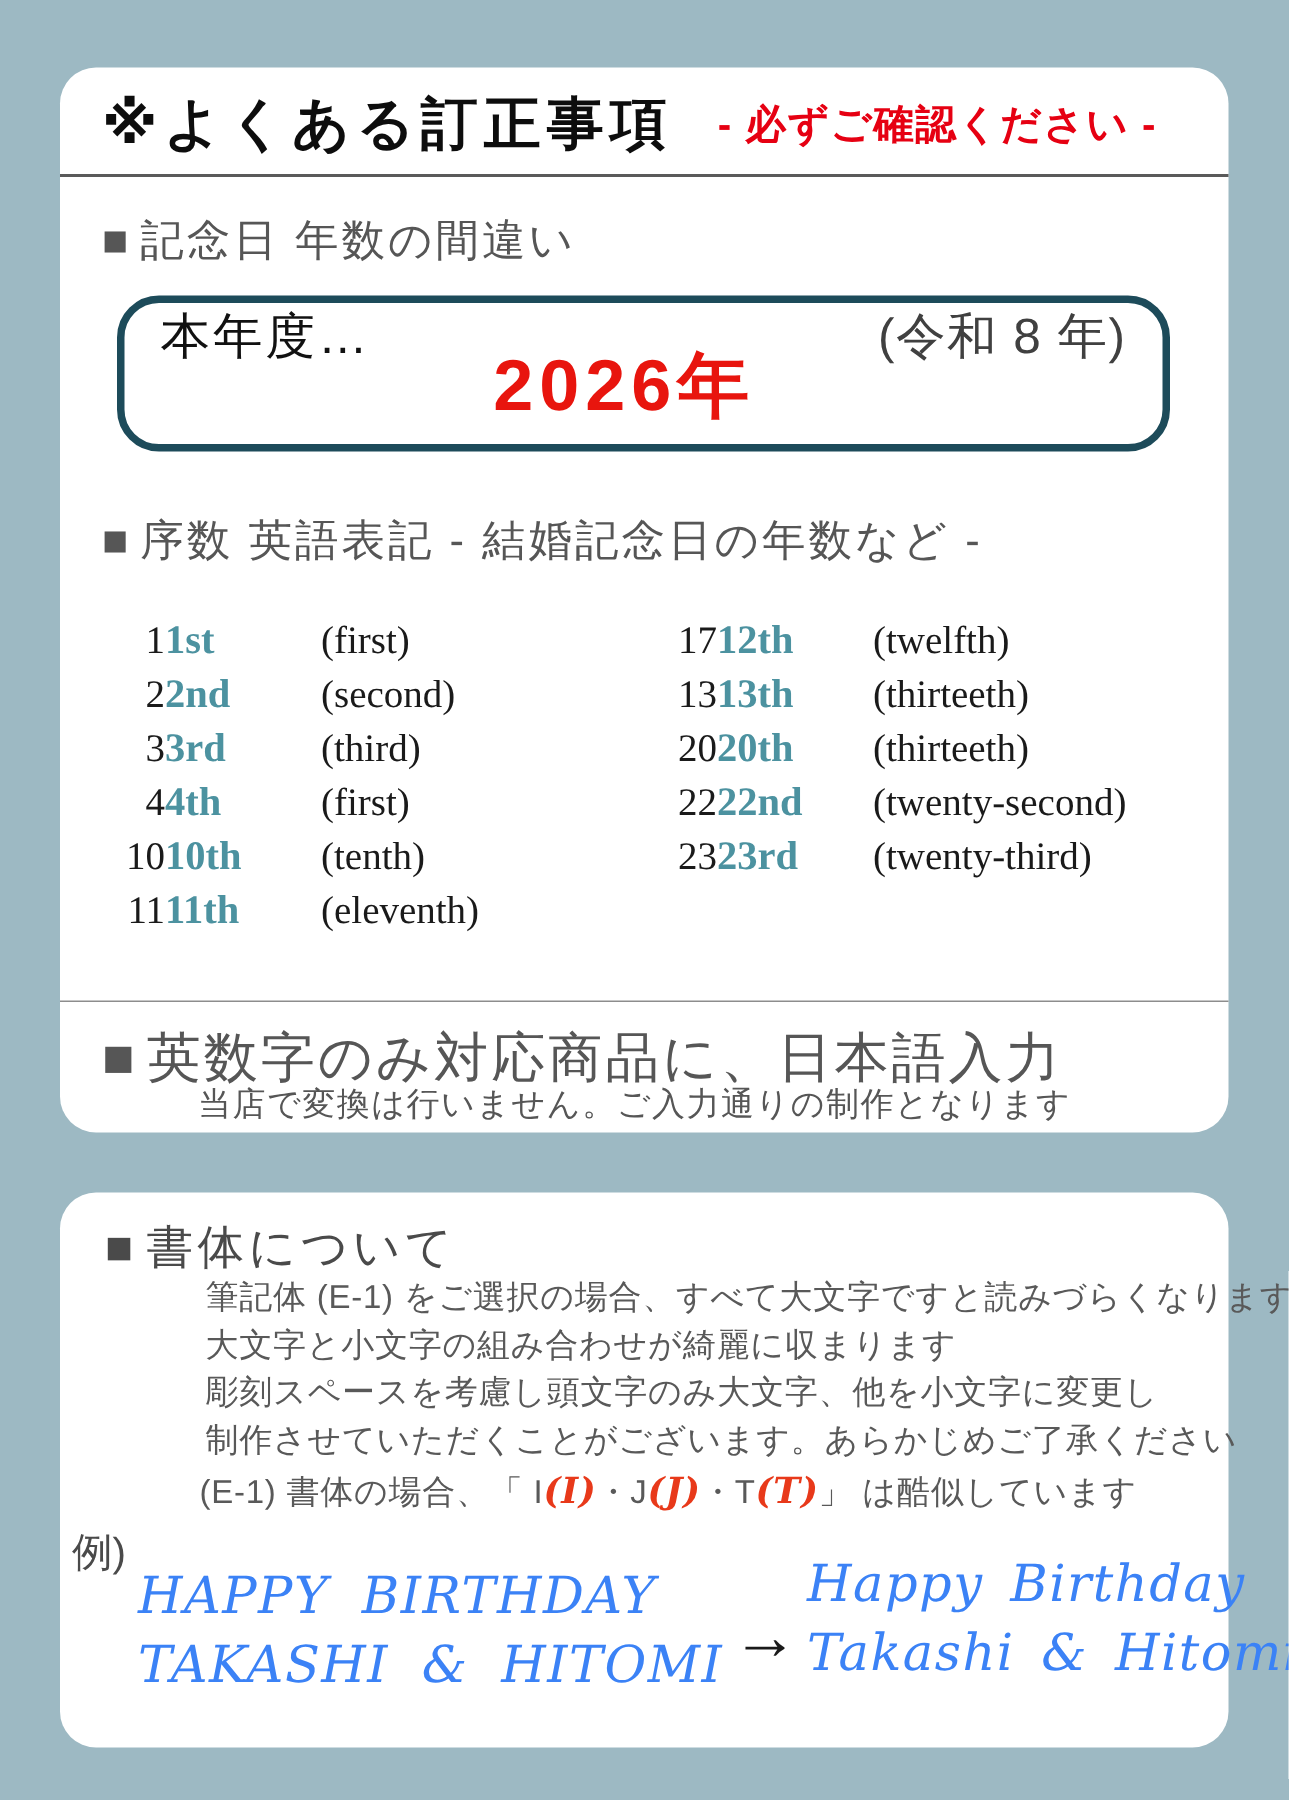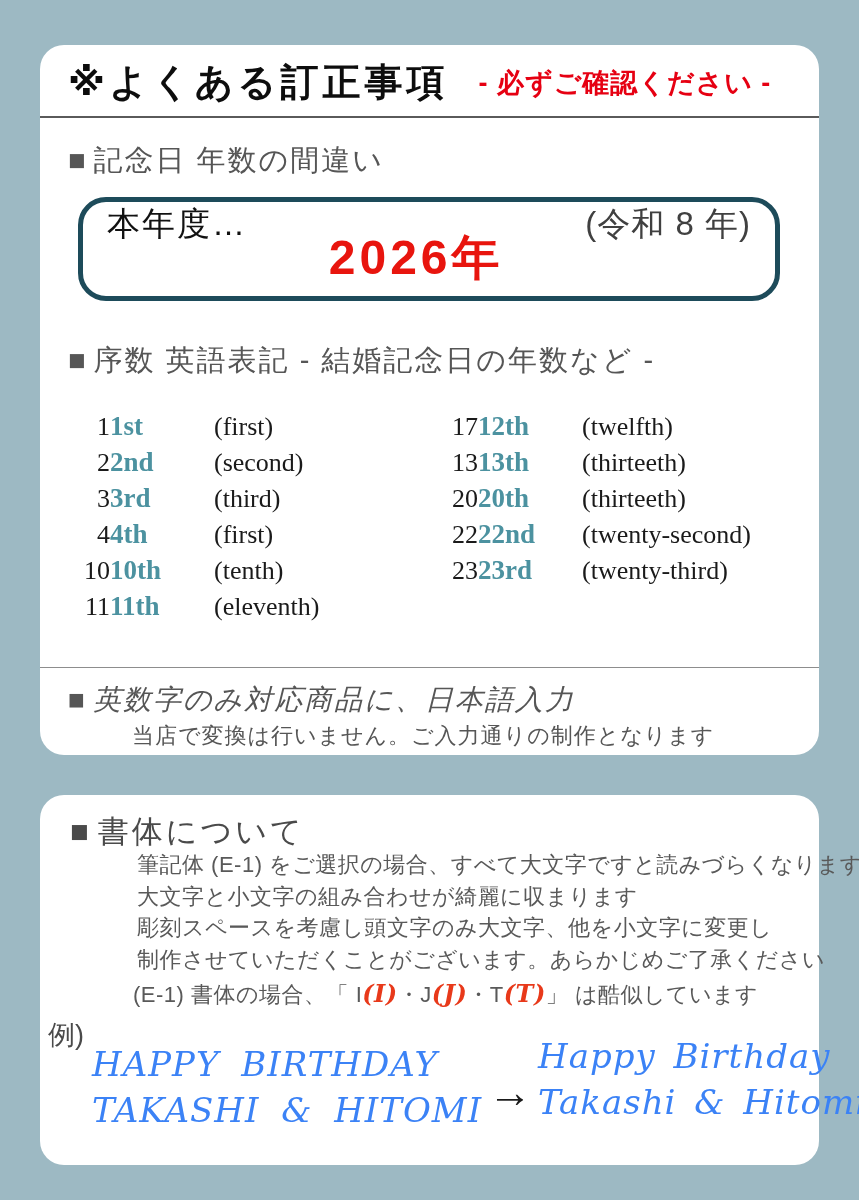--- a/index.html
+++ b/index.html
@@ -38,21 +38,21 @@
   #divider-title { top:71px; }
   #divider-mid { top:622px; border-top-width:1px; border-top-color:#8d8d8d; }
 
   .sec-heading {
     position:absolute; left:28px;
     font-size:29px; color:#565656; letter-spacing:2px; white-space:nowrap;
   }
   .sec-heading .bullet { margin-right:6px; }
   #sec1-heading { top:96px;text-align:center; }
   #sec2-heading { top:296px; }
-  #sec3-heading { top:636px; font-size:28px;font-style:italic; }
+  #sec3-heading { top:636px; font-size:36px; }
 
   .year-box {
     position:absolute; top:152px; left:38px; width:702px; height:104px;
     border:5px solid #1d4b5a; border-radius:28px;
     display:flex; align-items:flex-start; justify-content:space-between;
     padding:0 24px;
   }
   .year-label { font-size:33px; color:#111; letter-spacing:2px; }
   .year-value {
     font-size:48px; font-weight:800; color:#e8150e;

